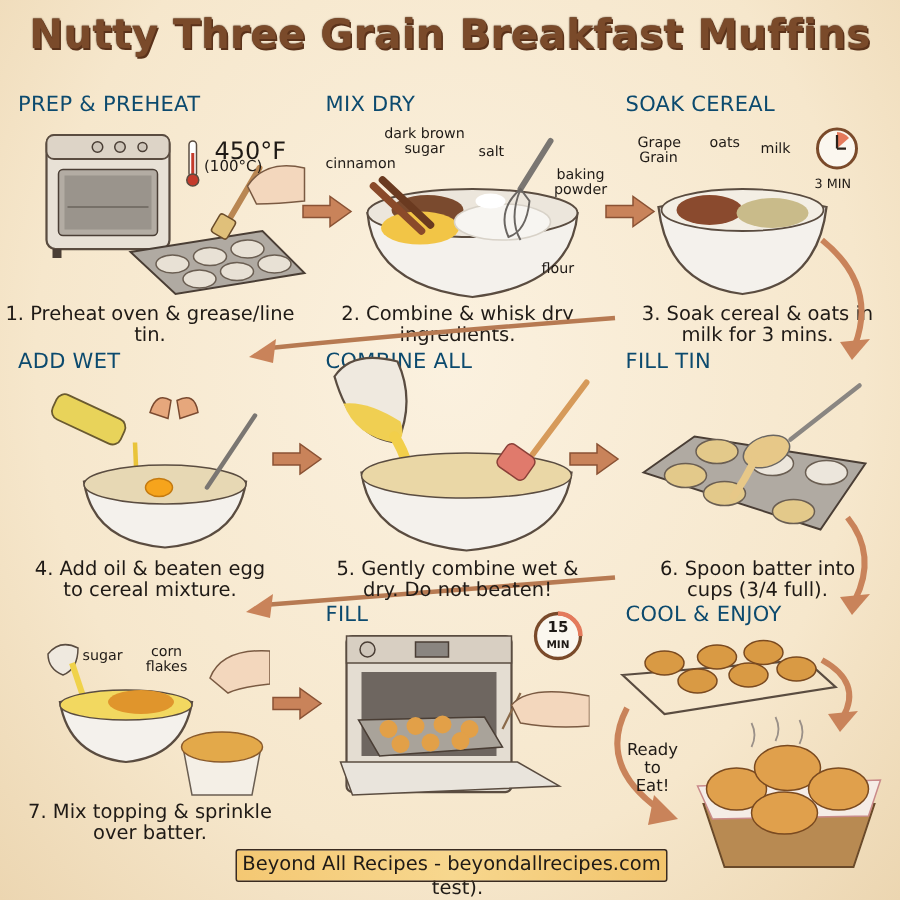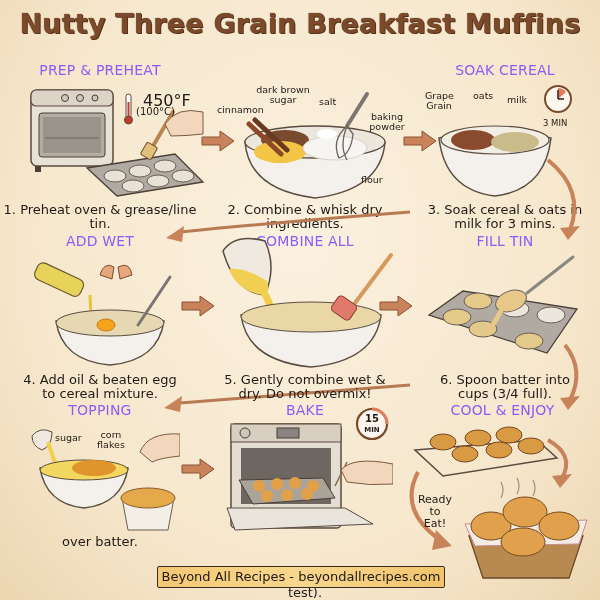--- a/index.html
+++ b/index.html
@@ -11,22 +11,22 @@
     color: #2b211a;
   }
   .title {
     position: absolute; left: 0; top: 8px; width: 600px; text-align: center;
     font-family: "DejaVu Sans", sans-serif; font-weight: bold; font-size: 27px;
     color: #7a4a2a; letter-spacing: 0.2px;
     text-shadow: 1px 1px 0 #5a321a, 0 0 1px #3a2010;
   }
   .panel { position: absolute; width: 200px; height: 170px; }
   .panel .heading {
-    position: absolute; left: 0; top: 0; width: 100%; text-align: center;
-    font-size: 14px; font-weight: 500; color: #8b5cf6; letter-spacing: 0.2px;
+    position: absolute; left: 12px; top: 0; width: 100%; text-align: left;
+    font-size: 14px; font-weight: 500; color: #0c4a6e; letter-spacing: 0.2px;
   }
   .panel .caption {
     position: absolute; left: 0; width: 100%; text-align: center;
     font-size: 13px; line-height: 14px; color: #1f1a16;
   }
   .illus { position: absolute; }
   .lbl { position: absolute; font-size: 9.5px; line-height: 10px; color: #1f1a16; text-align: center; }
   .arrow-r { position: absolute; }
   .footer {
     position: absolute; left: 157px; top: 566px; width: 288px; height: 22px;
@@ -79,20 +79,21 @@
   <div class="lbl" style="left:143px;top:34px;font-size:16px;text-align:left;">450°F</div>
   <div class="lbl" style="left:136px;top:45px;font-size:10px;text-align:left;">(100°C)</div>
   <div class="caption" style="top:141px;">1. Preheat oven &amp; grease/line tin.</div>
 </div>
 
 <svg class="arrow-r" style="left:200px;top:130px" width="36" height="22">
   <path d="M2 7 H20 V1 L34 11 L20 21 V15 H2 Z" fill="#c9835a" stroke="#8a5234" stroke-width="1"></path>
 </svg>
 
 <div class="panel" style="left:205px;top:62px;">
+  <div class="heading">MIX DRY</div>
   <svg class="illus" style="left:30px;top:28px" width="160" height="110">
     <path d="M10 52 Q80 36 150 52 Q146 100 80 108 Q14 100 10 52 Z" fill="#f4f1ec" stroke="#5a4c40" stroke-width="1.5"></path>
     <ellipse cx="80" cy="52" rx="70" ry="16" fill="#ece6dc" stroke="#5a4c40" stroke-width="1.3"></ellipse>
     <ellipse cx="50" cy="50" rx="24" ry="10" fill="#7a4a2e"></ellipse>
     <ellipse cx="45" cy="62" rx="26" ry="11" fill="#f2c546"></ellipse>
     <ellipse cx="100" cy="58" rx="32" ry="12" fill="#f7f5f1" stroke="#d8d2c8"></ellipse>
     <ellipse cx="92" cy="44" rx="10" ry="5" fill="#fff"></ellipse>
     <g>
       <line x1="14" y1="34" x2="46" y2="64" stroke="#8a4a2a" stroke-width="5" stroke-linecap="round"></line>
       <line x1="20" y1="30" x2="52" y2="60" stroke="#6a3a20" stroke-width="5" stroke-linecap="round"></line>
@@ -198,21 +199,21 @@
     </g>
     <path d="M26 82 Q95 68 166 82 Q160 128 96 134 Q32 128 26 82 Z" fill="#f4f1ec" stroke="#5a4c40" stroke-width="1.5"></path>
     <ellipse cx="96" cy="84" rx="70" ry="15" fill="#ead7a6" stroke="#5a4c40"></ellipse>
     <g>
       <line x1="176" y1="22" x2="140" y2="70" stroke="#d69a5a" stroke-width="4" stroke-linecap="round"></line>
       <rect x="118" y="66" width="22" height="18" rx="4" transform="rotate(35 129 75)" fill="#e07a6c" stroke="#8a4038"></rect>
     </g>
   </svg>
   <div class="caption" style="top:140px;">
     <div>5. Gently combine wet &amp;</div>
-    <div>dry. Do not overmix!</div>
+    <div>dry. Do not beaten!</div>
   </div>
 </div>
 
 <svg class="arrow-r" style="left:378px;top:295px" width="36" height="22">
   <path d="M2 7 H20 V1 L34 11 L20 21 V15 H2 Z" fill="#c9835a" stroke="#8a5234" stroke-width="1"></path>
 </svg>
 
 <div class="panel" style="left:405px;top:233px;">
   <div class="heading">FILL TIN</div>
   <svg class="illus" style="left:18px;top:16px" width="160" height="120">
@@ -229,46 +230,46 @@
       <path d="M80 58 Q74 70 66 82" fill="none" stroke="#e7c888" stroke-width="5" stroke-linecap="round"></path>
     </g>
   </svg>
   <div class="caption" style="top:140px;">
     <div>6. Spoon batter into</div>
     <div>cups (3/4 full).</div>
   </div>
 </div>
 
 <div class="panel" style="left:0;top:402px;">
-  <div class="heading">TOPPING</div>
   <svg class="illus" style="left:30px;top:20px" width="150" height="115">
     <path d="M2 14 Q10 4 22 10 Q22 24 12 28 Q2 24 2 14 Z" fill="#efe9df" stroke="#5a4c40"></path>
     <line x1="18" y1="20" x2="28" y2="50" stroke="#f0d24a" stroke-width="4"></line>
     <path d="M10 46 Q54 38 98 46 Q92 82 54 86 Q16 82 10 46 Z" fill="#f4f1ec" stroke="#5a4c40" stroke-width="1.5"></path>
     <ellipse cx="54" cy="48" rx="44" ry="10" fill="#f2d860" stroke="#5a4c40"></ellipse>
     <ellipse cx="64" cy="46" rx="22" ry="8" fill="#e0952c"></ellipse>
     <g>
       <path d="M92 76 L98 108 L138 108 L144 76 Z" fill="#f4efe6" stroke="#6a5e52"></path>
       <ellipse cx="118" cy="76" rx="27" ry="10" fill="#e3a94a" stroke="#8a5a2a"></ellipse>
     </g>
     <path d="M110 30 Q118 10 150 12 L150 34 Q130 36 122 40 Z" fill="#f3d7bd" stroke="#7a5a42"></path>
   </svg>
   <div class="lbl" style="left:55px;top:31px;">sugar</div>
   <div class="lbl" style="left:96px;top:28px;width:30px;">corn flakes</div>
   <div class="caption" style="top:133px;">
+    <div>7. Mix topping &amp; sprinkle</div>
     <div>over batter.</div>
   </div>
 </div>
 
 <svg class="arrow-r" style="left:180px;top:458px" width="36" height="22">
   <path d="M2 7 H20 V1 L34 11 L20 21 V15 H2 Z" fill="#c9835a" stroke="#8a5234" stroke-width="1"></path>
 </svg>
 
 <div class="panel" style="left:205px;top:402px;">
-  <div class="heading">BAKE</div>
+  <div class="heading">FILL</div>
   <svg class="illus" style="left:18px;top:18px" width="170" height="115">
     <rect x="8" y="4" width="110" height="104" rx="4" fill="#e4ddd2" stroke="#5a4c40" stroke-width="1.5"></rect>
     <rect x="8" y="4" width="110" height="18" fill="#d8cfc2" stroke="#5a4c40"></rect>
     <circle cx="22" cy="13" r="5" fill="#cfc6ba" stroke="#4a3e35"></circle>
     <rect x="54" y="8" width="22" height="10" fill="#8a8580" stroke="#4a3e35"></rect>
     <rect x="18" y="28" width="90" height="56" fill="#6e6660"></rect>
     <g>
       <polygon points="16,60 100,58 112,78 30,84" fill="#a9a39a" stroke="#4a3e35"></polygon>
       <circle cx="36" cy="66" r="6" fill="#e2a048"></circle>
         <circle cx="54" cy="64" r="6" fill="#e2a048"></circle>

